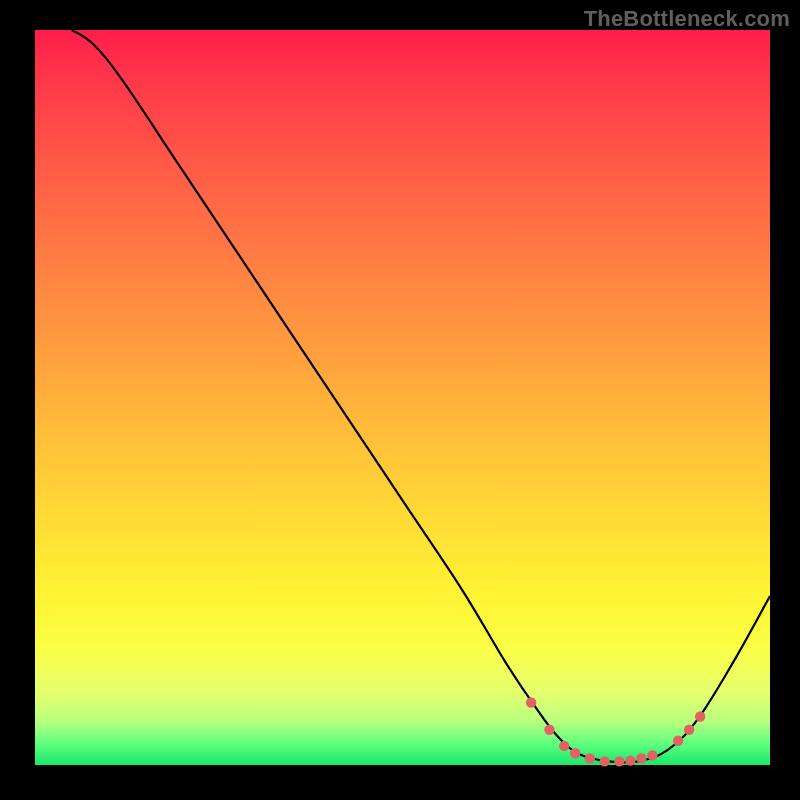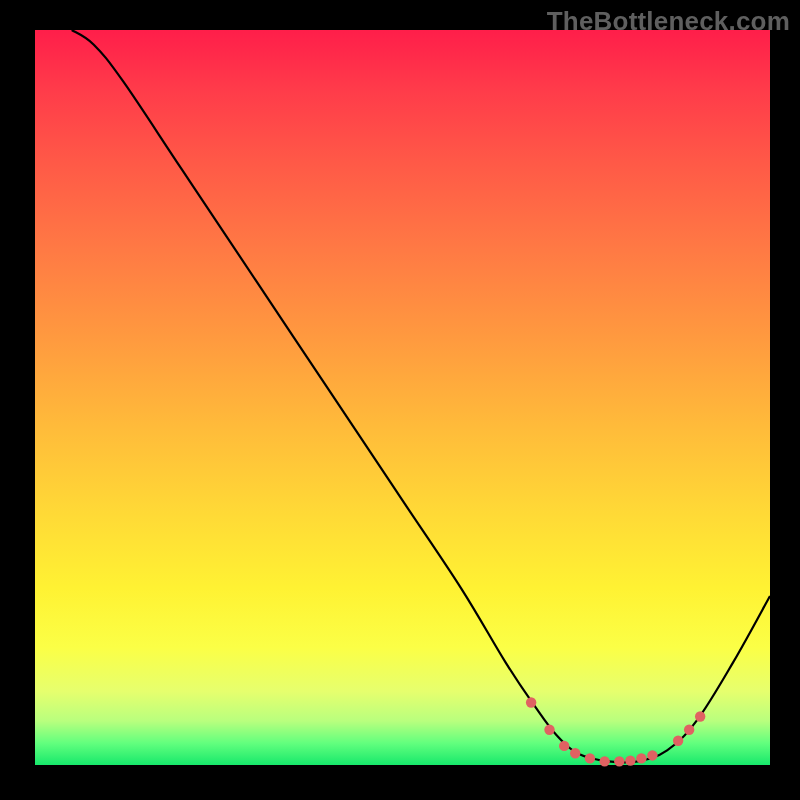--- a/index.html
+++ b/index.html
@@ -15,21 +15,21 @@
     position: relative;
     width: 800px;
     height: 800px;
     background: #000;
   }
   .watermark {
     position: absolute;
     top: 6px;
     right: 10px;
     color: #5f5f5f;
-    font-size: 26px;
+    font-size: 22px;
     font-weight: 600;
     letter-spacing: 0.2px;
     z-index: 30;
   }
   .plot {
     position: absolute;
     left: 35px;
     top: 30px;
     width: 735px;
     height: 735px;

